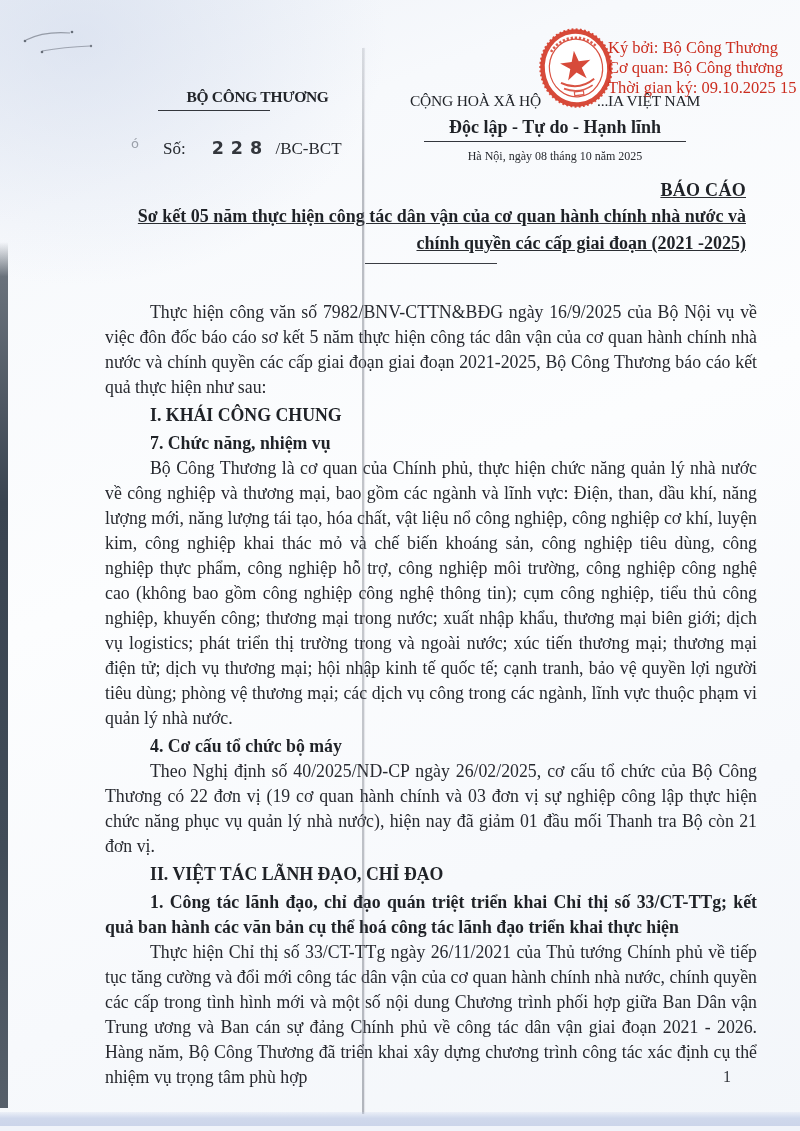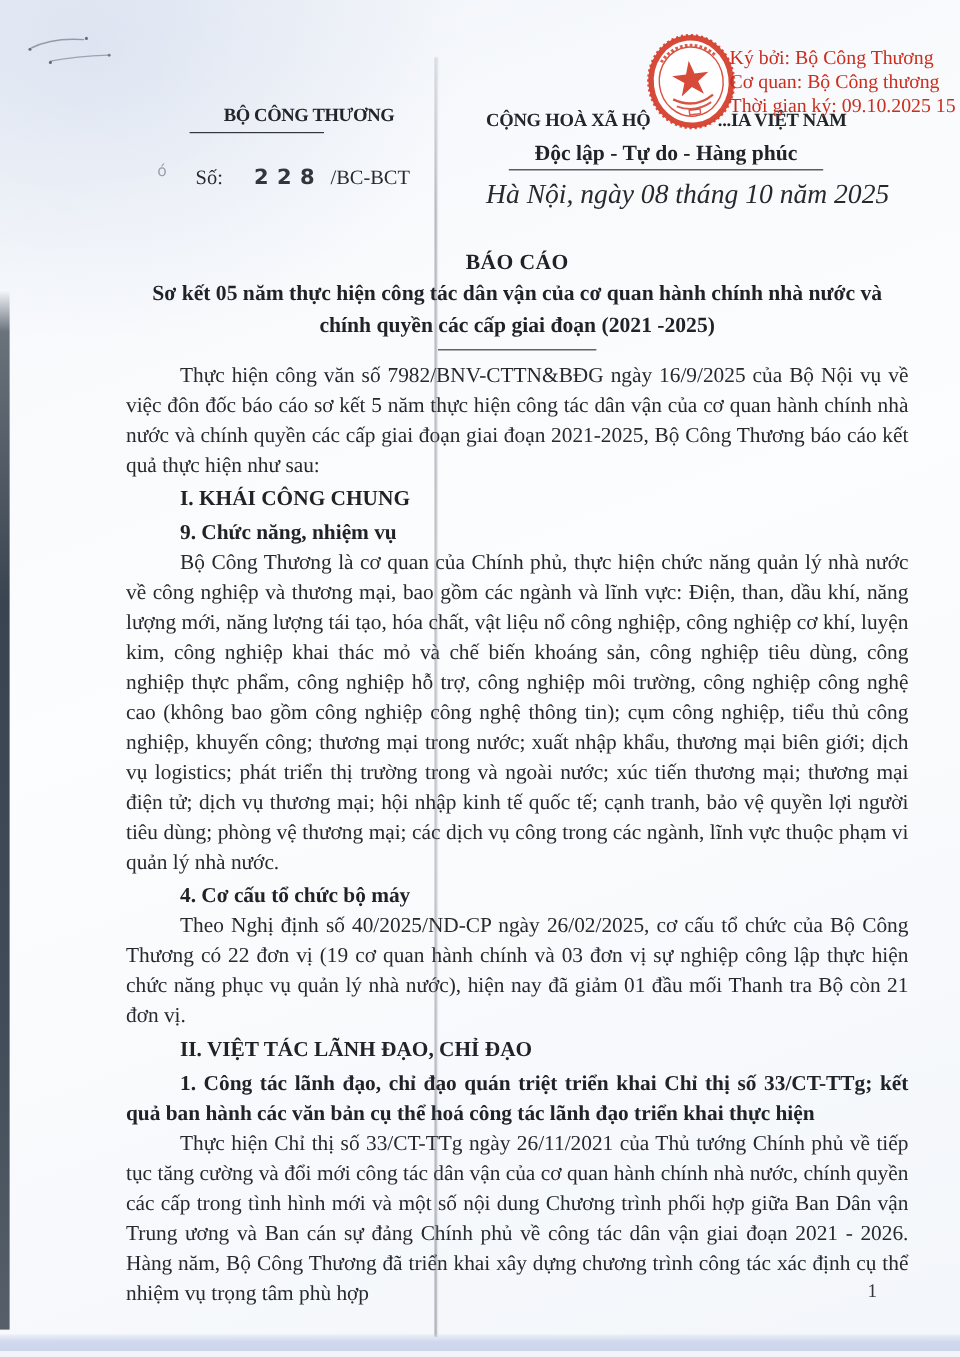--- a/index.html
+++ b/index.html
@@ -40,36 +40,36 @@
   .org-underline{width:112px;height:0;border-bottom:1.8px solid #33363c;margin:4px auto 0 8px;}
   .doc-number{position:absolute;left:163px;top:138px;font-size:17px;white-space:nowrap;color:#26292e;}
   .doc-number .digits{
     font-family:"DejaVu Sans",sans-serif;font-size:17.5px;font-weight:600;
     letter-spacing:7px;margin-left:26px;color:#33363c;
   }
   .doc-number .suffix{margin-left:2px;}
 
   
   .national-block{position:absolute;left:405px;top:92px;width:300px;text-align:center;}
-  .motto-line1{font-weight:bold;font-size:15.5px;letter-spacing:-.2px;white-space:nowrap;color:#22252a;}
+  .motto-line1{font-weight:normal;font-size:15.5px;letter-spacing:-.2px;white-space:nowrap;color:#22252a;}
   .motto-gap{display:inline-block;width:56px;}
   .motto-line2{font-weight:bold;font-size:18px;margin-top:7px;white-space:nowrap;color:#1f2227;}
   .motto-underline{width:262px;height:0;border-bottom:1.6px solid #33363c;margin:3px auto 0 auto;}
-  .place-date{font-style:italic;font-size:23px;margin-top:7px;white-space:nowrap;color:#26292e;}
+  .place-date{font-size:12px;margin-top:7px;white-space:nowrap;color:#26292e;}
 
   
   .seal{position:absolute;left:538px;top:26px;width:76px;height:84px;transform:rotate(-7deg);}
   .sign-info{
     position:absolute;left:608px;top:38px;width:230px;
     color:#cb2d1f;font-size:16.5px;line-height:20px;white-space:nowrap;
     font-family:"Liberation Serif",serif;
   }
 
   
-  .title-block{position:absolute;left:116px;top:208px;width:630px;text-align:center;}
+  .title-block{position:absolute;left:116px;top:180px;width:630px;text-align:right;text-decoration:underline;}
   .title-kind{font-weight:bold;font-size:18px;letter-spacing:.3px;color:#1f2227;}
   .title-subject{font-weight:bold;font-size:18px;line-height:27px;margin-top:2px;color:#1f2227;}
   .title-underline{width:132px;height:0;border-bottom:1.6px solid #3a3d43;margin:6px auto 0 auto;}
 
   
   .body-block{position:absolute;left:105px;top:300px;width:652px;font-size:17.8px;line-height:25px;text-align:justify;color:#27292f;}
   .body-block p{margin:0;text-indent:45px;}
   .body-block p.h{font-weight:bold;margin-top:3px;color:#1f2227;}
   .page-number{position:absolute;right:69px;top:1068px;font-size:16px;color:#33363c;}
 </style>
@@ -96,21 +96,21 @@
   <span class="pencil-mark">ó</span>
   <div class="doc-number">
     <span>Số:</span><span class="digits">228</span>
     <span class="suffix">/BC-BCT</span>
   </div>
 
   <div class="national-block">
     <div class="motto-line1">
       <span>CỘNG HOÀ XÃ HỘ</span><span class="motto-gap"></span><span>...IA VIỆT NAM</span>
     </div>
-    <div class="motto-line2">Độc lập - Tự do - Hàng phúc</div>
+    <div class="motto-line2">Độc lập - Tự do - Hạnh lĩnh</div>
     <div class="motto-underline"></div>
     <div class="place-date">Hà Nội, ngày 08 tháng 10 năm 2025</div>
   </div>
 
   <div class="seal">
     <svg width="76" height="84" viewBox="0 0 100 110">
       <ellipse cx="50" cy="55" rx="47" ry="51" fill="#ffffff" opacity="0.92"></ellipse>
       <ellipse cx="50" cy="55" rx="44" ry="48" fill="none" stroke="#d5402f" stroke-width="6" opacity="0.95"></ellipse>
       <ellipse cx="50" cy="55" rx="47" ry="51" fill="none" stroke="#d5402f" stroke-width="2.6" stroke-dasharray="2.5 3" opacity="0.9"></ellipse>
       <ellipse cx="50" cy="55" rx="35" ry="38" fill="none" stroke="#d5402f" stroke-width="1.6" opacity="0.9"></ellipse>
@@ -130,21 +130,21 @@
 
   <div class="title-block">
     <div class="title-kind">BÁO CÁO</div>
     <div class="title-subject">Sơ kết 05 năm thực hiện công tác dân vận của cơ quan hành chính nhà nước và chính quyền các cấp giai đoạn (2021 -2025)</div>
     <div class="title-underline"></div>
   </div>
 
   <div class="body-block">
     <p>Thực hiện công văn số 7982/BNV-CTTN&amp;BĐG ngày 16/9/2025 của Bộ Nội vụ về việc đôn đốc báo cáo sơ kết 5 năm thực hiện công tác dân vận của cơ quan hành chính nhà nước và chính quyền các cấp giai đoạn giai đoạn 2021-2025, Bộ Công Thương báo cáo kết quả thực hiện như sau:</p>
     <p class="h">I. KHÁI CÔNG CHUNG</p>
-    <p class="h">9. Chức năng, nhiệm vụ</p>
+    <p class="h">7. Chức năng, nhiệm vụ</p>
     <p>Bộ Công Thương là cơ quan của Chính phủ, thực hiện chức năng quản lý nhà nước về công nghiệp và thương mại, bao gồm các ngành và lĩnh vực: Điện, than, dầu khí, năng lượng mới, năng lượng tái tạo, hóa chất, vật liệu nổ công nghiệp, công nghiệp cơ khí, luyện kim, công nghiệp khai thác mỏ và chế biến khoáng sản, công nghiệp tiêu dùng, công nghiệp thực phẩm, công nghiệp hỗ trợ, công nghiệp môi trường, công nghiệp công nghệ cao (không bao gồm công nghiệp công nghệ thông tin); cụm công nghiệp, tiểu thủ công nghiệp, khuyến công; thương mại trong nước; xuất nhập khẩu, thương mại biên giới; dịch vụ logistics; phát triển thị trường trong và ngoài nước; xúc tiến thương mại; thương mại điện tử; dịch vụ thương mại; hội nhập kinh tế quốc tế; cạnh tranh, bảo vệ quyền lợi người tiêu dùng; phòng vệ thương mại; các dịch vụ công trong các ngành, lĩnh vực thuộc phạm vi quản lý nhà nước.</p>
     <p class="h">4. Cơ cấu tổ chức bộ máy</p>
     <p>Theo Nghị định số 40/2025/ND-CP ngày 26/02/2025, cơ cấu tổ chức của Bộ Công Thương có 22 đơn vị (19 cơ quan hành chính và 03 đơn vị sự nghiệp công lập thực hiện chức năng phục vụ quản lý nhà nước), hiện nay đã giảm 01 đầu mối Thanh tra Bộ còn 21 đơn vị.</p>
     <p class="h">II. VIỆT TÁC LÃNH ĐẠO, CHỈ ĐẠO</p>
     <p class="h">1. Công tác lãnh đạo, chỉ đạo quán triệt triển khai Chỉ thị số 33/CT-TTg; kết quả ban hành các văn bản cụ thể hoá công tác lãnh đạo triển khai thực hiện</p>
     <p>Thực hiện Chỉ thị số 33/CT-TTg ngày 26/11/2021 của Thủ tướng Chính phủ về tiếp tục tăng cường và đổi mới công tác dân vận của cơ quan hành chính nhà nước, chính quyền các cấp trong tình hình mới và một số nội dung Chương trình phối hợp giữa Ban Dân vận Trung ương và Ban cán sự đảng Chính phủ về công tác dân vận giai đoạn 2021 - 2026. Hàng năm, Bộ Công Thương đã triển khai xây dựng chương trình công tác xác định cụ thể nhiệm vụ trọng tâm phù hợp</p>
   </div>
 
   <div class="page-number">1</div>
 

